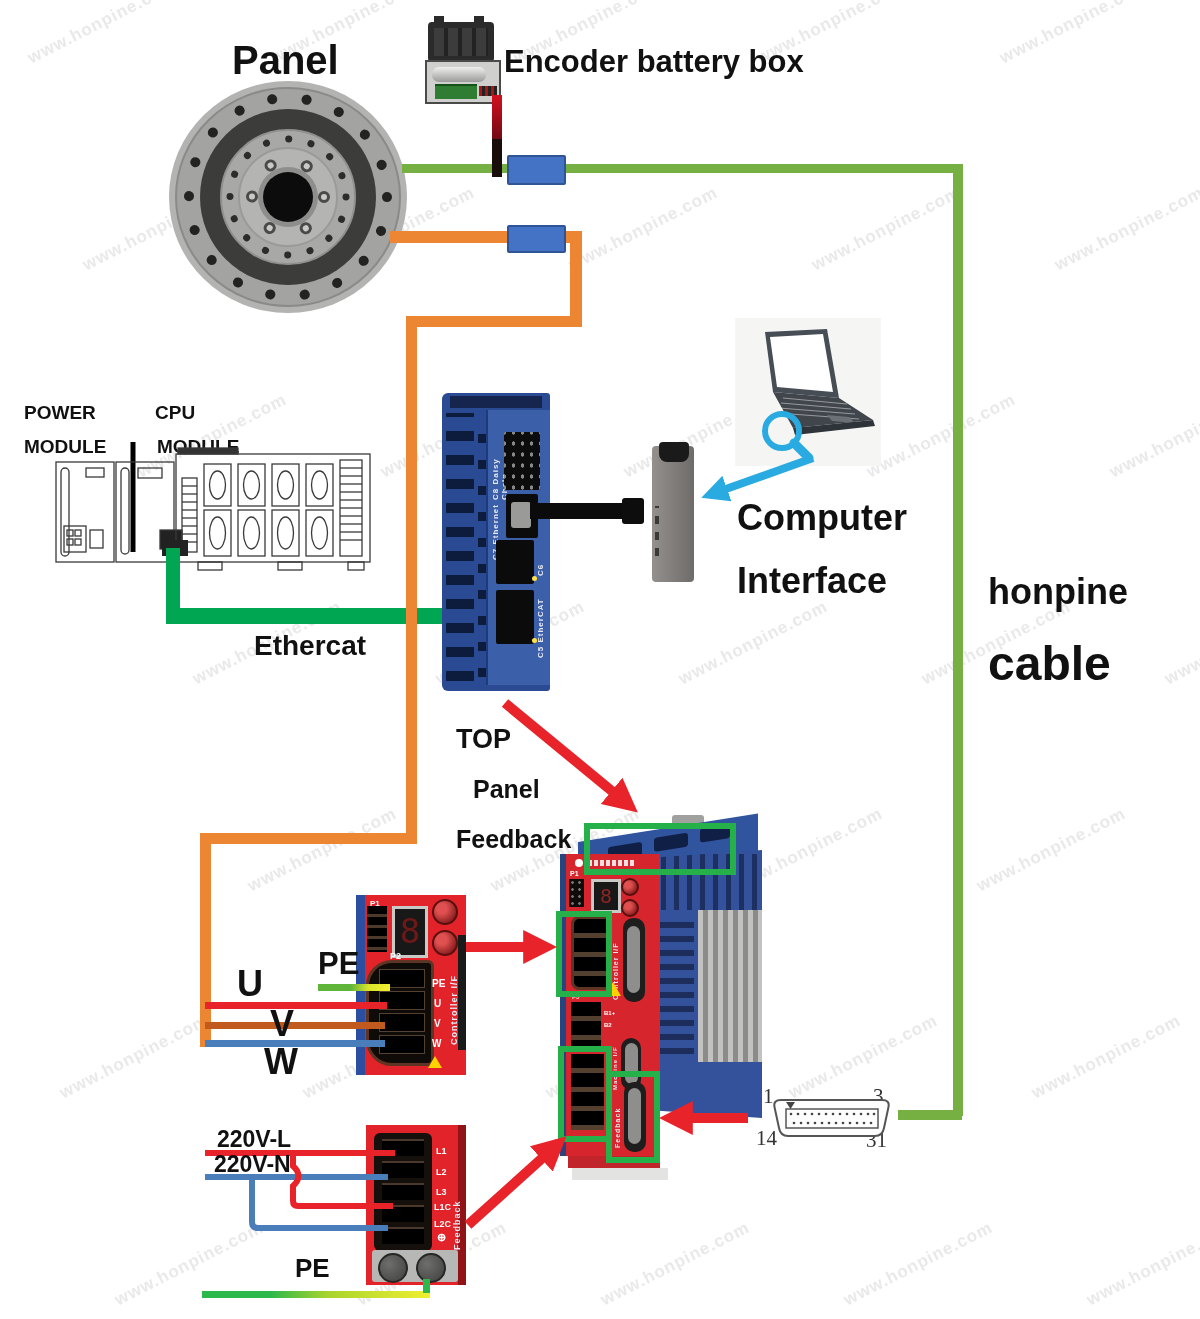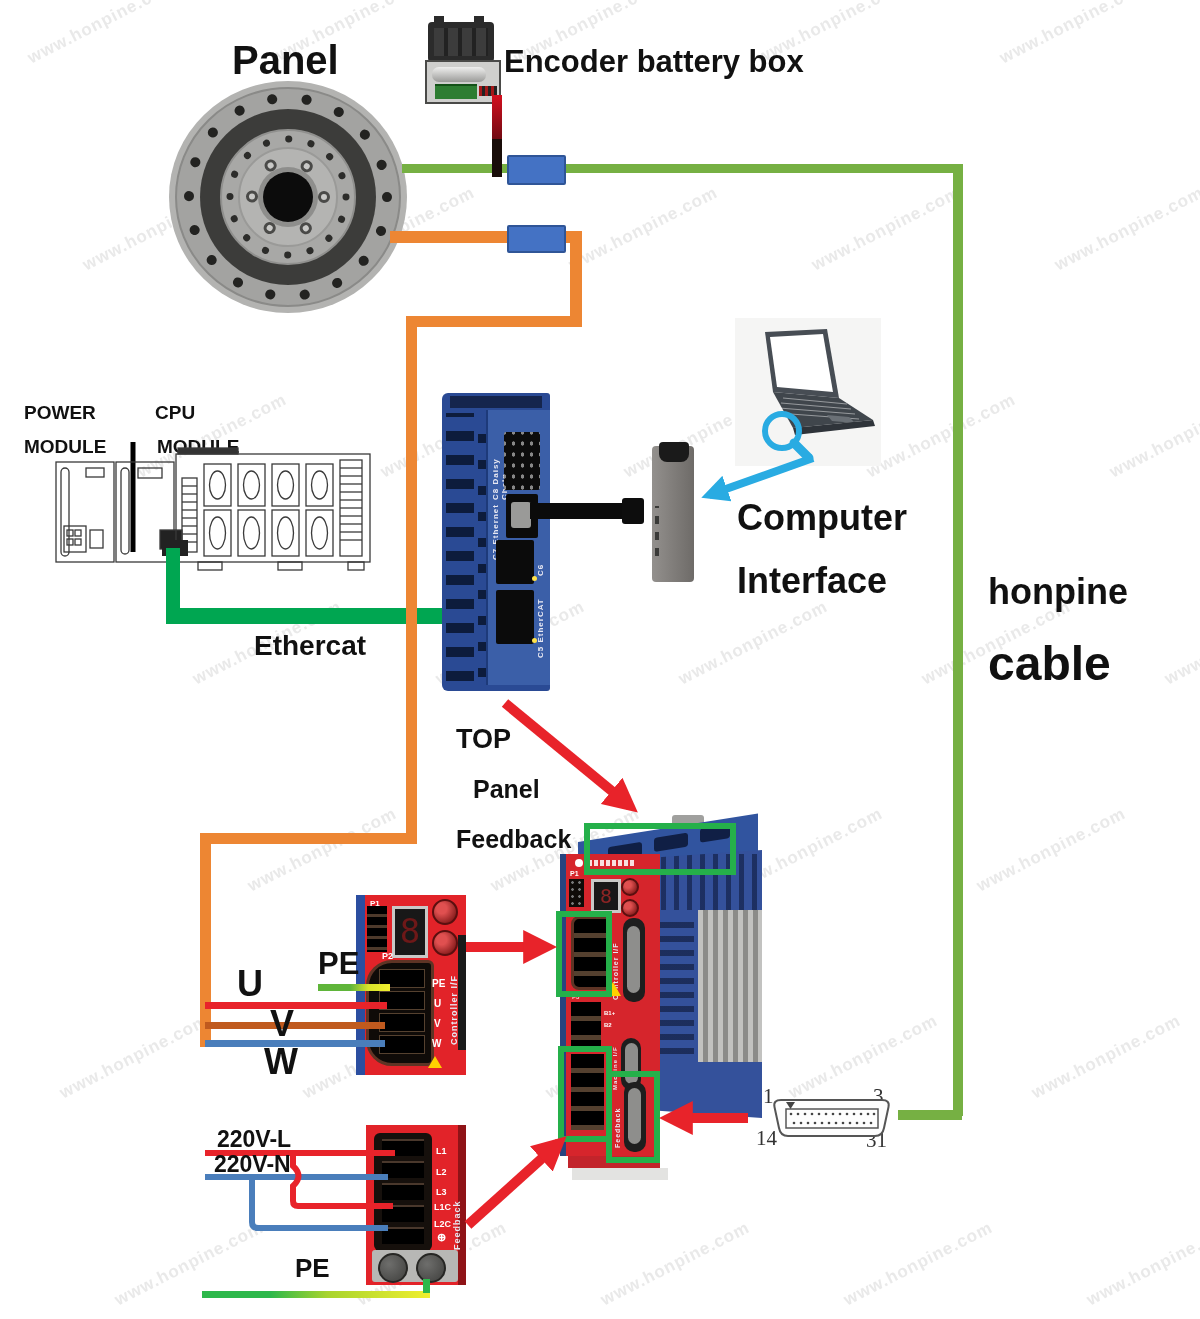--- a/index.html
+++ b/index.html
@@ -275,21 +275,21 @@
   <div class="grect" style="left:606px;top:1071px;width:42px;height:80px;"></div>
 
   <div class="abs" style="left:356px;top:895px;width:110px;height:180px;z-index:2;">
     <div class="abs" style="left:0;top:0;width:9px;height:180px;background:#2b4ea0;"></div>
     <div class="abs" style="left:9px;top:0;width:101px;height:180px;background:#e22329;"></div>
     <span class="pinlbl" style="left:14px;top:4px;font-size:8px;">P1</span>
     <div class="blackconn" style="left:11px;top:11px;width:20px;height:46px;background:repeating-linear-gradient(180deg,#000 0 8px,#4e3a2b 8px 11px);"></div>
     <div class="seg7" style="left:36px;top:11px;width:30px;height:46px;font-size:34px;line-height:44px;color:#6e1818;"><span>8</span></div>
     <div class="rot" style="left:76px;top:4px;width:22px;height:22px;"></div>
     <div class="rot" style="left:76px;top:35px;width:22px;height:22px;"></div>
-    <span class="pinlbl" style="left:26px;top:56px;font-size:9px;">P2</span>
+    <span class="pinlbl" style="left:34px;top:56px;font-size:9px;">P2</span>
     <div class="blackconn" style="left:10px;top:65px;width:62px;height:100px;background:#0f0b08;border:3px solid #5e3425;border-radius:26px 6px 6px 26px;">
       <div class="abs" style="left:10px;top:6px;width:44px;height:17px;background:#000;border:1px solid #55412f;"></div>
       <div class="abs" style="left:10px;top:28px;width:44px;height:17px;background:#000;border:1px solid #55412f;"></div>
       <div class="abs" style="left:10px;top:50px;width:44px;height:17px;background:#000;border:1px solid #55412f;"></div>
       <div class="abs" style="left:10px;top:72px;width:44px;height:17px;background:#000;border:1px solid #55412f;"></div>
     </div>
     <span class="pinlbl" style="left:76px;top:83px;font-size:10px;">PE</span>
     <span class="pinlbl" style="left:78px;top:103px;font-size:10px;">U</span>
     <span class="pinlbl" style="left:78px;top:123px;font-size:10px;">V</span>
     <span class="pinlbl" style="left:76px;top:143px;font-size:10px;">W</span>

